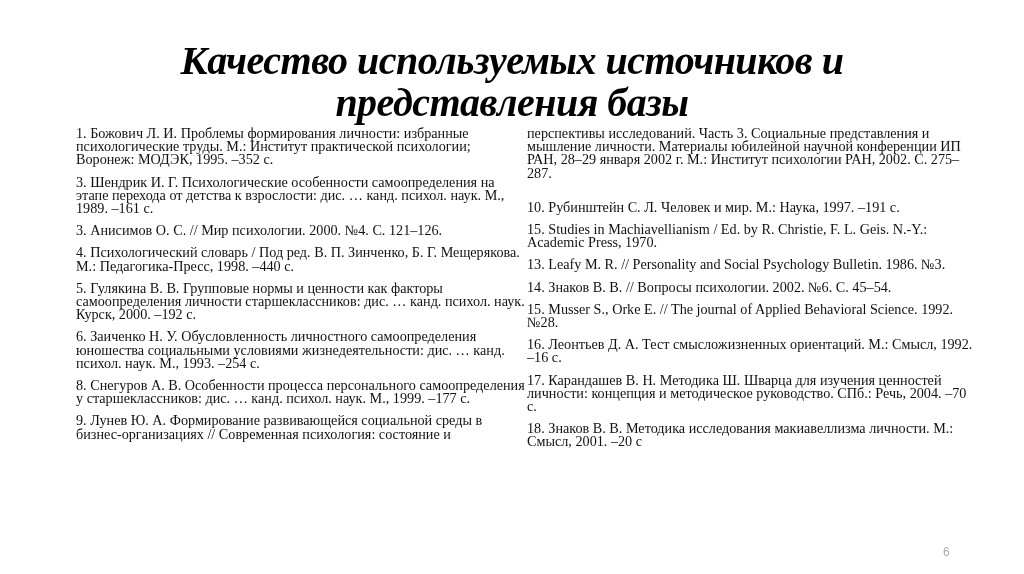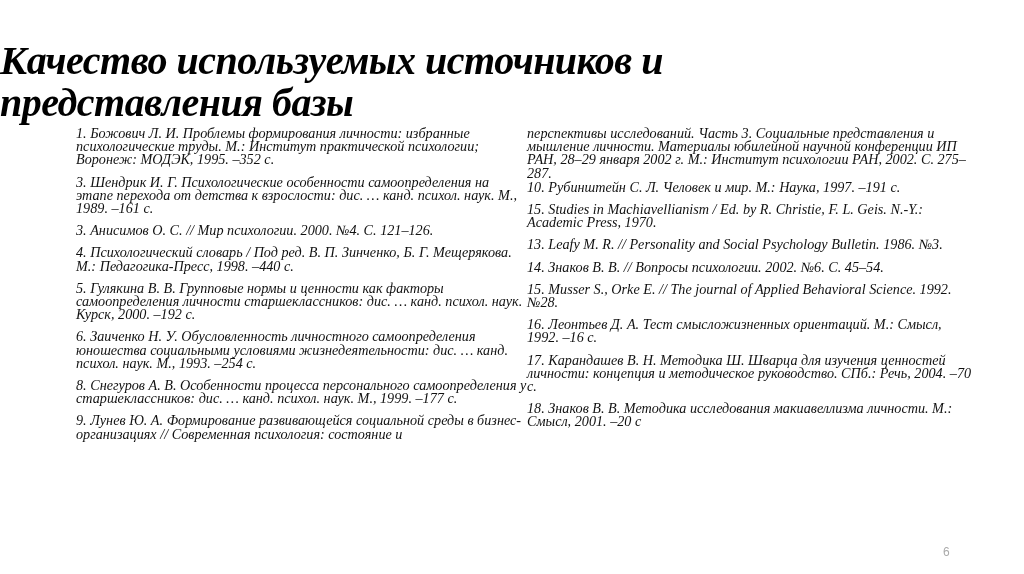--- a/index.html
+++ b/index.html
@@ -1,25 +1,25 @@
 <!DOCTYPE html>
 <html><head>
 <meta charset="utf-8">
 <style>
   html, body { margin: 0; padding: 0; background: #ffffff; }
   body { width: 1024px; height: 574px; position: relative; overflow: hidden;
          font-family: "Liberation Serif", "DejaVu Serif", serif; color: #111; }
-  .title { position: absolute; left: 0; top: 40px; width: 1024px; 
+  .title { position: absolute; left: 0; top: 40px; width: 1024px; text-align: center;
            font-style: italic; font-weight: bold; font-size: 40px; line-height: 42px;
            letter-spacing: -0.5px; color: #000; }
   .col { position: absolute; top: 127px; font-size: 14.2px; line-height: 13.2px; }
   .col.left { left: 76px; width: 452px; }
   .col.right { left: 527px; width: 450px; }
-  .ref { margin: 0 0 9px 0; font-style: italic; }
-  .ref.cont { margin-bottom: 1px; }
+  .ref { margin: 0 0 9px 0; }
+  .ref.cont { margin-bottom: 21px; }
   .page-num { position: absolute; left: 943px; top: 545px; font-size: 12px; color: #aaa;
               font-family: "Liberation Sans", sans-serif; }
 </style>
 </head>
 <body>
 
 <div class="title">
   <div>Качество используемых источников и</div>
   <div>представления базы</div>
 </div>

